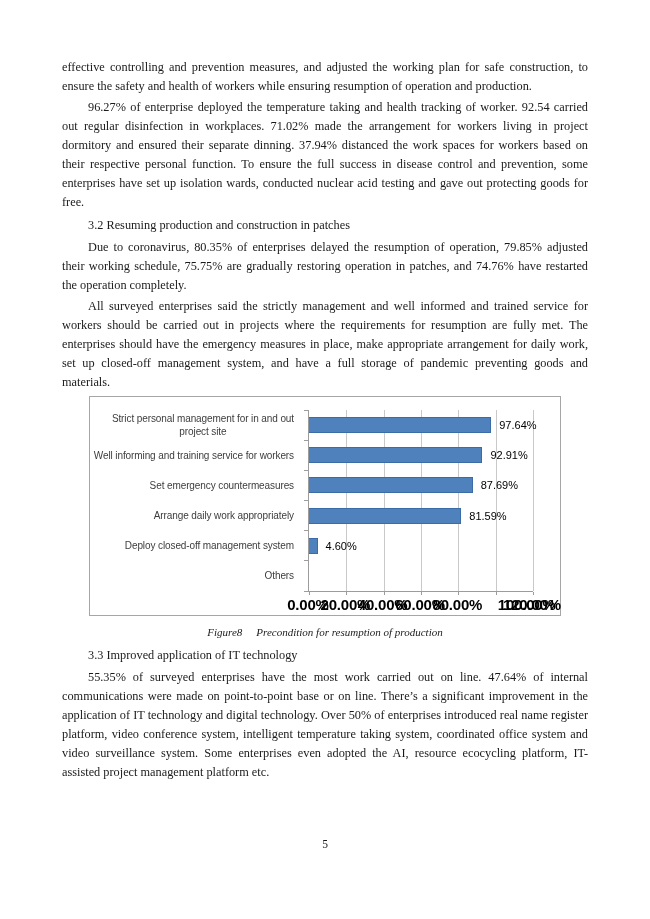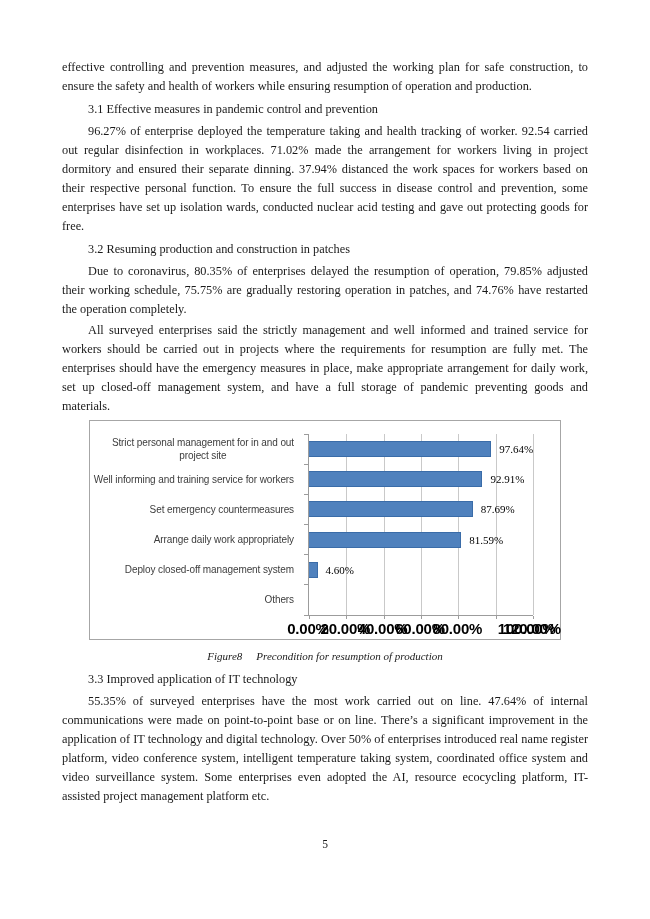--- a/index.html
+++ b/index.html
@@ -72,21 +72,20 @@
   }
   .gridline {
     position: absolute;
     top: 0; bottom: 0;
     width: 1px;
     background: #c9c9c9;
   }
   .bar-row {
     position: relative;
     height: 16.6667%;
-    font-family: Liberation Serif, serif;
   }
   .bar {
     position: absolute;
     left: 0; top: 50%;
     transform: translateY(-50%);
     height: 16px;
     box-sizing: border-box;
     background: #4f81bd;
     border: 1px solid #3a6ca8;
     border-left: none;
@@ -145,21 +144,20 @@
     color: #1a1a1a;
   }
 </style>
 </head>
 <body>
 
 <div class="page">
 
   <p class="para" style="text-indent:0;">effective controlling and prevention measures, and adjusted the working plan for safe construction, to ensure the safety and health of workers while ensuring resumption of operation and production.</p>
 
-  <p class="heading">3.1 Effective measures in pandemic control and prevention</p>
   <p class="para">96.27% of enterprise deployed the temperature taking and health tracking of worker. 92.54 carried out regular disinfection in workplaces. 71.02% made the arrangement for workers living in project dormitory and ensured their separate dinning. 37.94% distanced the work spaces for workers based on their respective personal function. To ensure the full success in disease control and prevention, some enterprises have set up isolation wards, conducted nuclear acid testing and gave out protecting goods for free.</p>
 
   <p class="heading">3.2 Resuming production and construction in patches</p>
   <p class="para">Due to coronavirus, 80.35% of enterprises delayed the resumption of operation, 79.85% adjusted their working schedule, 75.75% are gradually restoring operation in patches, and 74.76% have restarted the operation completely.</p>
   <p class="para">All surveyed enterprises said the strictly management and well informed and trained service for workers should be carried out in projects where the requirements for resumption are fully met. The enterprises should have the emergency measures in place, make appropriate arrangement for daily work, set up closed-off management system, and have a full storage of pandemic preventing goods and materials.</p>
 
   <div class="chart">
     <div class="cat-col">
         <div class="cat-row">
           <div class="cat-label">

